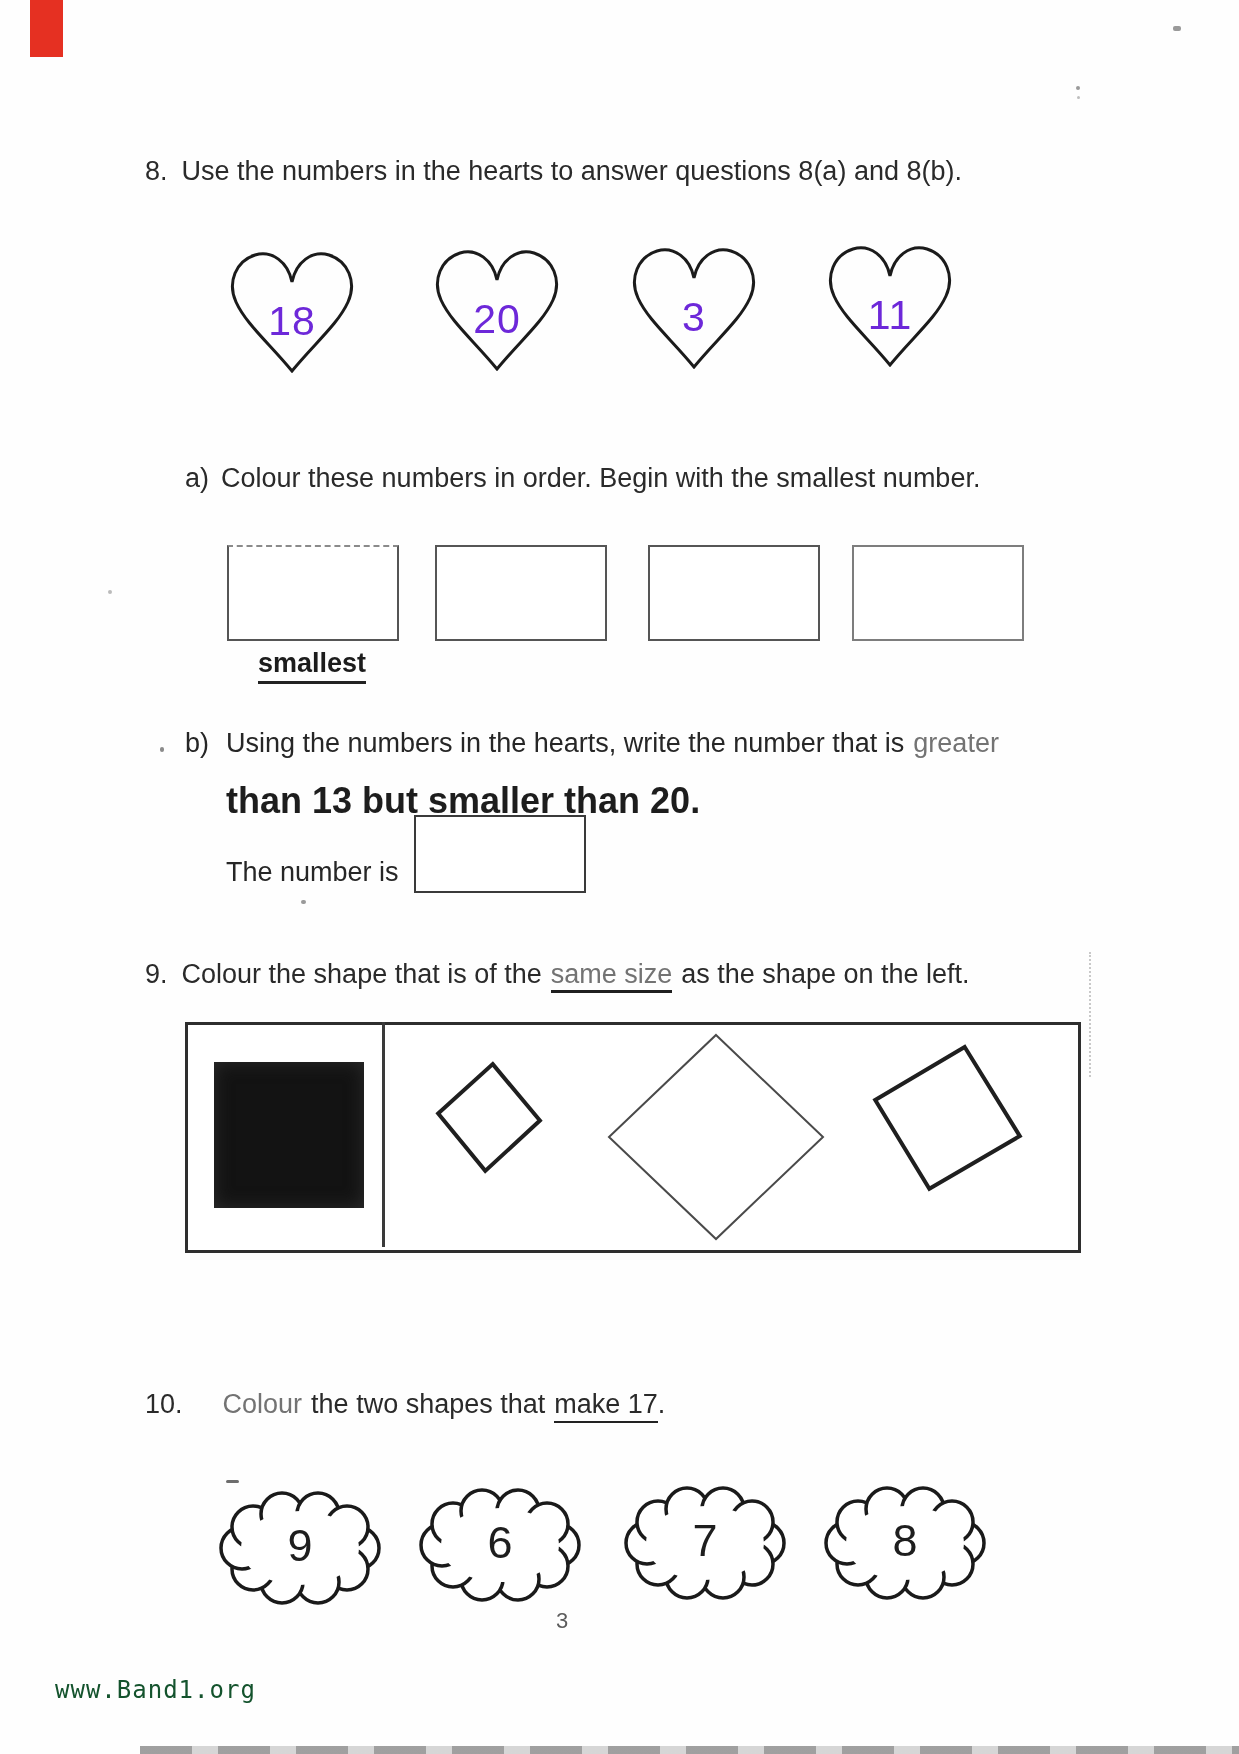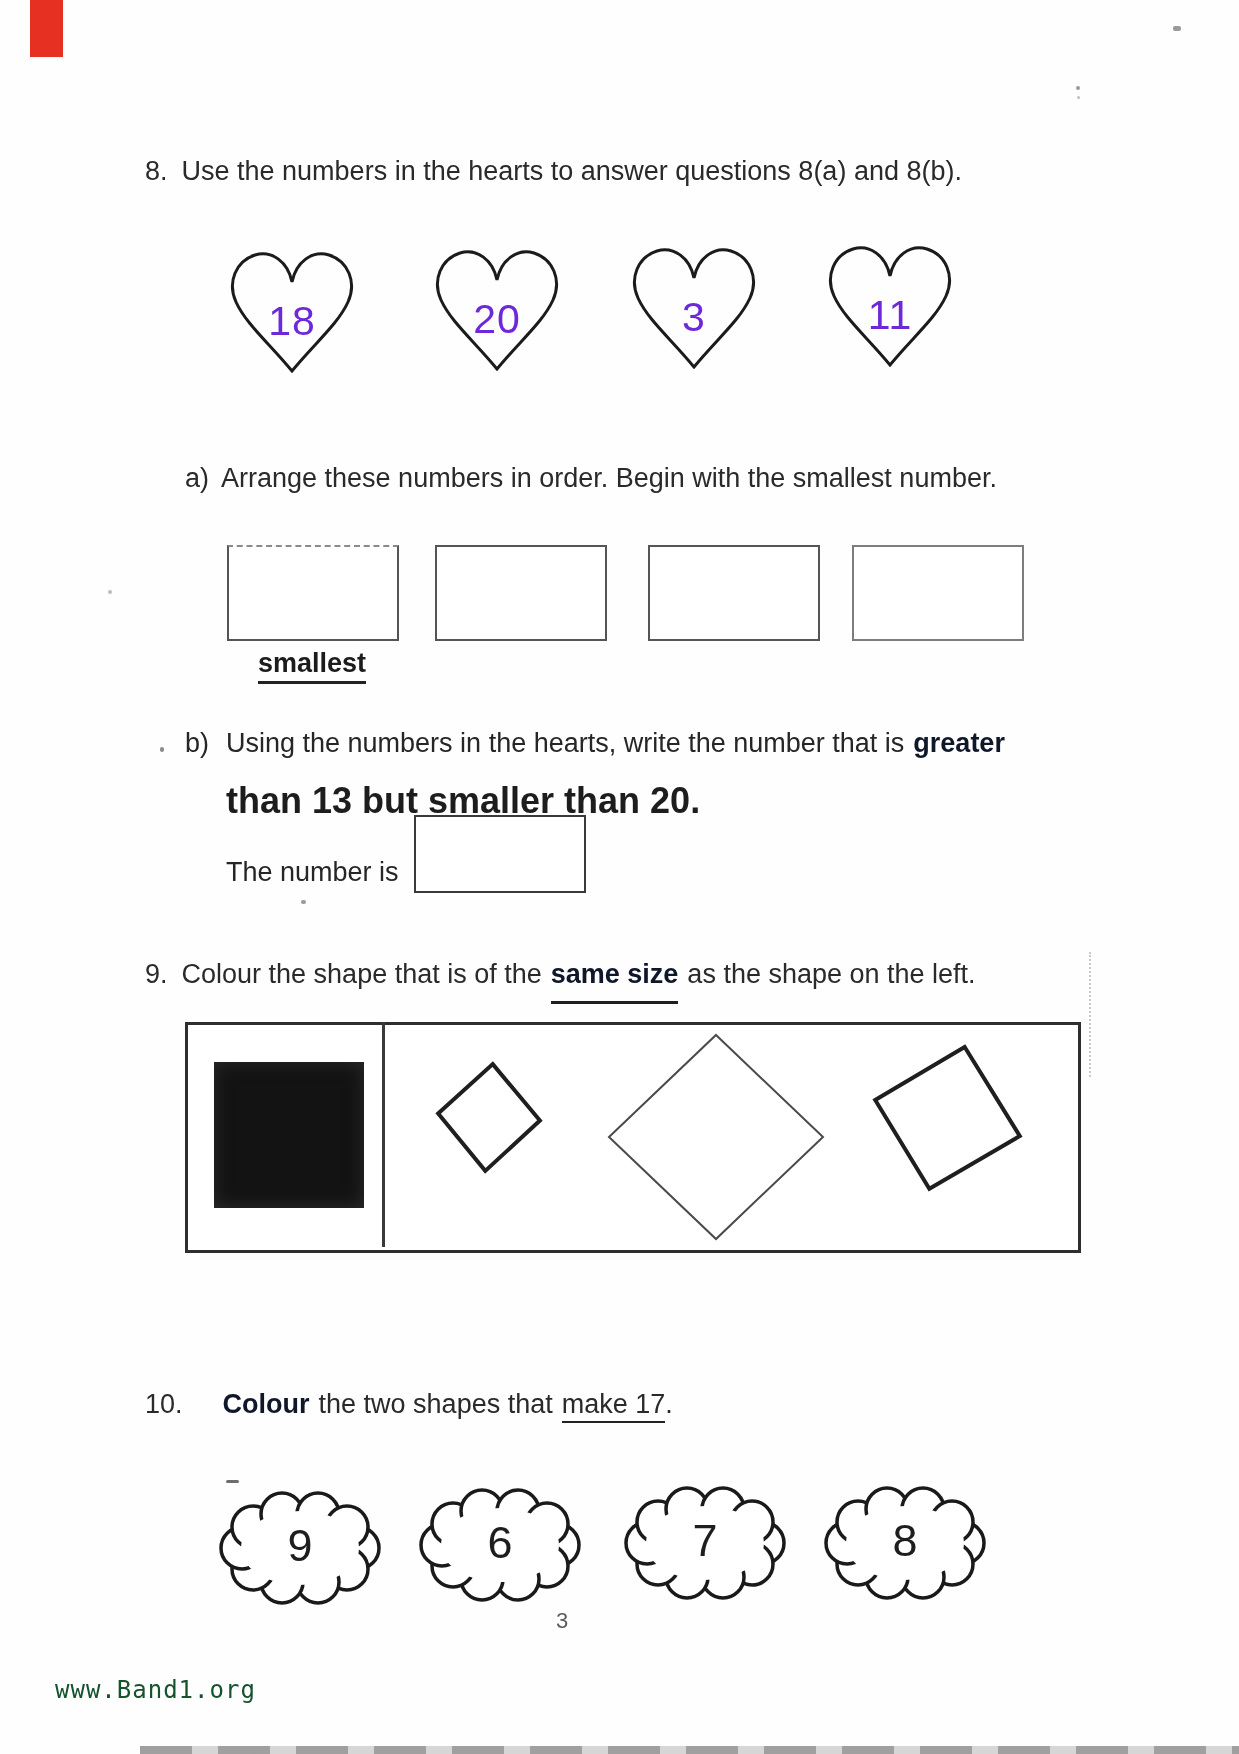--- a/index.html
+++ b/index.html
@@ -2,42 +2,42 @@
 <html><head>
 <meta charset="utf-8">
 <style>
   html,body{margin:0;padding:0;background:#ffffff;}
   body{display:flex;justify-content:center;font-family:"Liberation Sans",sans-serif;}
   .page{position:relative;width:1239px;height:1754px;background:#fefefe;color:#262626;overflow:hidden;}
 
   .abs{position:absolute;}
   .q-line{display:flex;align-items:flex-start;font-size:27px;line-height:1.25;color:#2a2a2a;}
   .q-num{flex:0 0 auto;margin-right:14px;}
-  .mixed b{font-weight:bold;color:#0f172a;}
+  .mixed b{font-weight:normal;color:#737373;}
   .sp-l{margin-left:9px;}
   .sp-r{margin-right:9px;}
 
   .red-mark{left:30px;top:0;width:33px;height:57px;background:#e53022;}
 
   
   .heart{width:160px;height:145px;}
   .heart svg{display:block;width:100%;height:100%;}
   .heart-num{position:absolute;left:0;top:58px;width:100%;text-align:center;
              font-size:41px;color:#6d28d9;letter-spacing:1px;}
 
   
   .ans-box{width:168px;height:92px;background:#fff;border:2px solid #555;}
   .ans-box.b1{border-top:2px dashed #8a8a8a;}
   .ans-box.b4{border-color:#7d7d7d;}
   .num-box{width:168px;height:74px;border:2px solid #3a3a3a;background:#fff;}
 
   .smallest{font-weight:bold;font-size:27px;color:#1c1c1c;
             border-bottom:3px solid #222;padding-bottom:2px;}
 
-  .u-thick{font-weight:bold;border-bottom:3px solid #1f1f1f;padding-bottom:12px;}
+  .u-thick{font-weight:bold;border-bottom:3px solid #1f1f1f;padding-bottom:1px;}
   .u-thin{border-bottom:2px solid #222;padding-bottom:2px;}
 
   
   .shape-panel{left:185px;top:1022px;width:890px;height:225px;border:3px solid #2e2e2e;background:#fff;}
   .panel-divider{left:382px;top:1022px;width:3px;height:225px;background:#3a3a3a;}
   .filled-square{left:214px;top:1062px;width:150px;height:146px;background:#131313;
                  box-shadow:inset 0 0 18px #2c2c2c;}
   .diamond svg{display:block;width:100%;height:100%;overflow:visible;}
 
   
@@ -95,21 +95,21 @@
   </div>
   <div class="abs heart" style="left:810px;top:234px;">
     <svg viewBox="0 0 160 145">
       <path d="M80,42 C76,22 60,10 43,15 C24,21 15,42 24,62 C34,84 57,103 80,131 C103,103 126,84 136,62 C145,42 136,21 117,15 C100,10 84,22 80,42 Z" fill="none" stroke="#1b1b1b" stroke-width="3"></path>
     </svg>
     <span class="heart-num">11</span>
   </div>
 
   <div class="abs q-line" style="left:185px;top:462px;width:980px;">
     <span class="q-num" style="margin-right:12px;">a)</span>
-    <span>Arrange these numbers in order. Begin with the smallest number.</span>
+    <span>Colour these numbers in order. Begin with the smallest number.</span>
   </div>
 
   <div class="abs ans-box b1" style="left:227px;top:545px;"></div>
   <div class="abs ans-box" style="left:435px;top:545px;"></div>
   <div class="abs ans-box" style="left:648px;top:545px;"></div>
   <div class="abs ans-box b4" style="left:852px;top:545px;"></div>
 
   <div class="abs smallest" style="left:258px;top:648px;">smallest</div>
 
   <div class="abs" style="left:185px;top:728px;font-size:27px;">b)</div>

